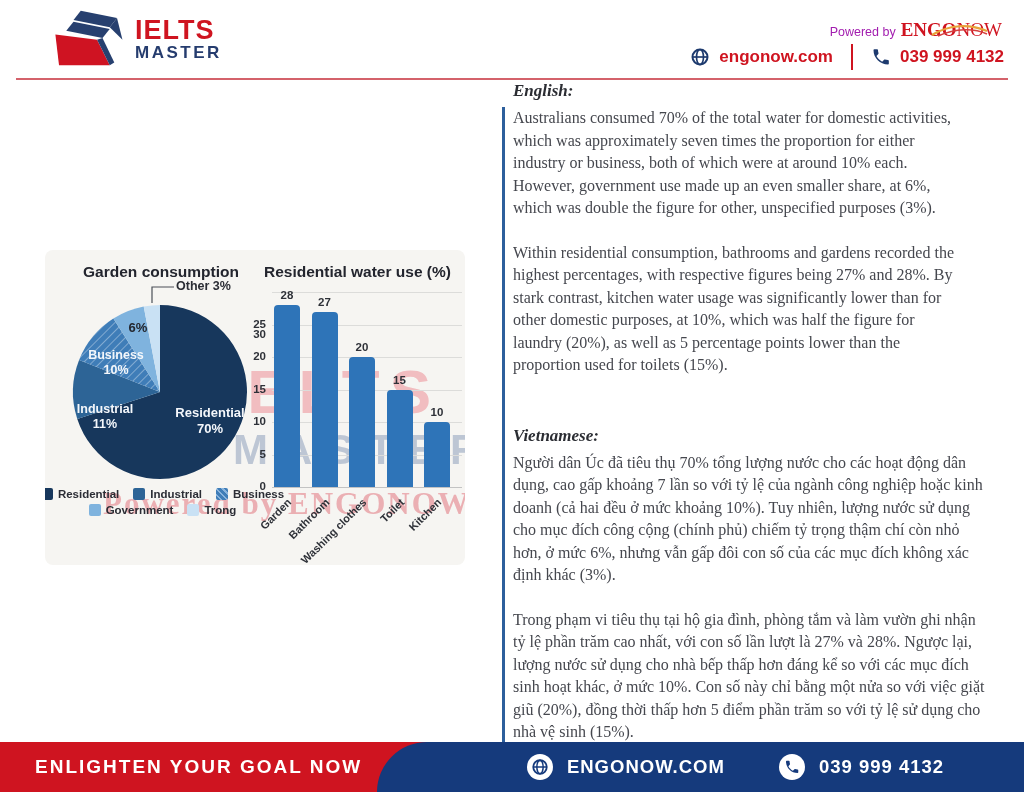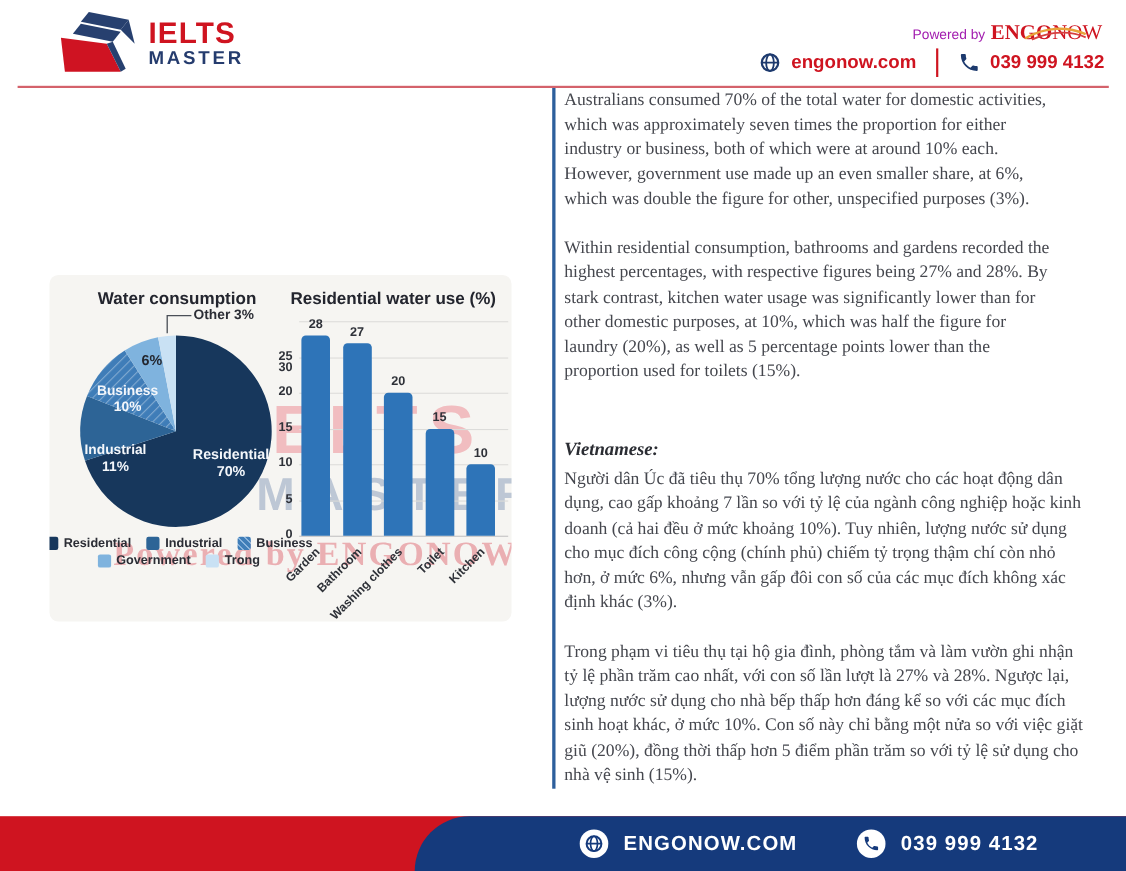--- a/index.html
+++ b/index.html
@@ -111,21 +111,21 @@
       <a class="phonenum">039 999 4132</a>
     </div>
     <div class="hdr-line"></div>
   </div>
 
   <div class="chart-card">
     <div class="wm wm1">IELTS</div>
     <div class="wm wm2">MASTER</div>
     <div class="wm wm3">Powered by ENGONOW</div>
 
-    <div class="pie-title">Water consumption</div>
+    <div class="pie-title">Garden consumption</div>
     <div class="bar-title">Residential water use (%)</div>
 
     <svg id="pieSvg" class="pie-svg" width="190" height="210" viewBox="0 0 190 210">
       <defs>
         <pattern id="hatchPat" width="6" height="6" patternUnits="userSpaceOnUse" patternTransform="rotate(45)">
           <line x1="0" y1="0" x2="0" y2="6" stroke="rgba(255,255,255,0.35)" stroke-width="2"></line>
         </pattern>
       </defs>
     <path d="M95,122 L95.00,35.00 A87,87 0 1 1 12.26,148.88 Z" fill="#17375c"></path>
         <path d="M95,122 L12.26,148.88 A87,87 0 0 1 14.11,89.97 Z" fill="#2d6496"></path>
@@ -197,20 +197,21 @@
         <div class="bar" style="left: 114.5px; top: 97.5px; height: 97.5px; background: rgb(46, 116, 184);"></div>
         <div class="bar-val" style="left: 109.5px; top: 81.5px;">15</div>
         <div class="xtick" style="left: 5.5px; top: 204px;">Toilet</div>
         <div class="bar" style="left: 152px; top: 130px; height: 65px; background: rgb(46, 116, 184);"></div>
         <div class="bar-val" style="left: 147px; top: 114px;">10</div>
         <div class="xtick" style="left: 43px; top: 204px;">Kitchen</div>
       </div>
   </div>
 
   <div class="text-col">
+    <div class="t-head">English:</div>
     <div class="bordered">
       <p>Australians consumed 70% of the total water for domestic activities,
 which was approximately seven times the proportion for either
 industry or business, both of which were at around 10% each.
 However, government use made up an even smaller share, at 6%,
 which was double the figure for other, unspecified purposes (3%).</p>
       <p class="gap-big">Within residential consumption, bathrooms and gardens recorded the
 highest percentages, with respective figures being 27% and 28%. By
 stark contrast, kitchen water usage was significantly lower than for
 other domestic purposes, at 10%, which was half the figure for
@@ -226,20 +227,21 @@
       <p>Trong phạm vi tiêu thụ tại hộ gia đình, phòng tắm và làm vườn ghi nhận
 tỷ lệ phần trăm cao nhất, với con số lần lượt là 27% và 28%. Ngược lại,
 lượng nước sử dụng cho nhà bếp thấp hơn đáng kể so với các mục đích
 sinh hoạt khác, ở mức 10%. Con số này chỉ bằng một nửa so với việc giặt
 giũ (20%), đồng thời thấp hơn 5 điểm phần trăm so với tỷ lệ sử dụng cho
 nhà vệ sinh (15%).</p>
     </div>
   </div>
 
   <footer>
+    <div class="slogan">ENLIGHTEN YOUR GOAL NOW</div>
     <div class="f-blue">
       <span class="badge">
         <svg viewBox="0 0 24 24" width="18" height="18">
             <circle cx="12" cy="12" r="9" fill="none" stroke="#153a7c" stroke-width="2.4"></circle>
             <ellipse cx="12" cy="12" rx="4.2" ry="9" fill="none" stroke="#153a7c" stroke-width="2"></ellipse>
             <line x1="3" y1="12" x2="21" y2="12" stroke="#153a7c" stroke-width="2"></line>
           </svg>
       </span>
       <a class="f-link">ENGONOW.COM</a>
       <span class="f-gap"></span>

